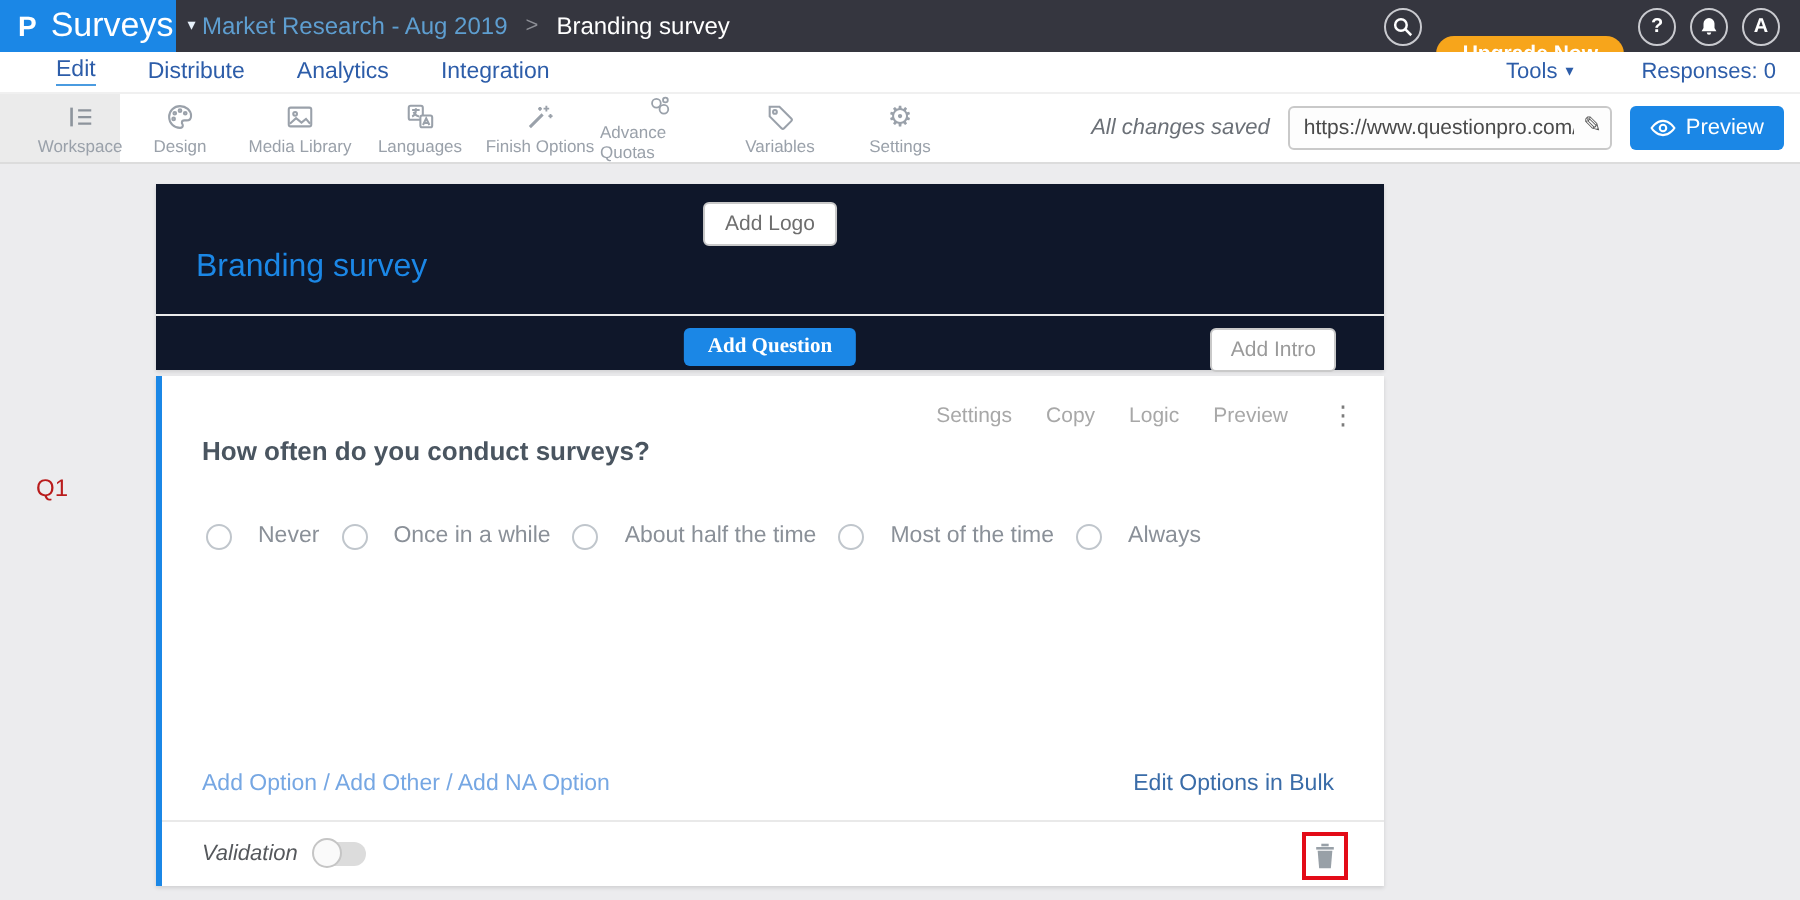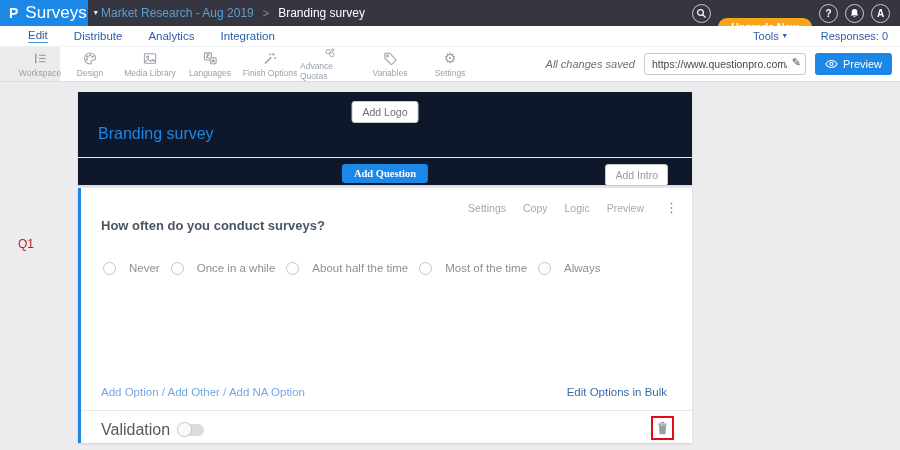--- a/index.html
+++ b/index.html
@@ -60,21 +60,21 @@
   .options { position:absolute; left:22px; top:73px; display:flex; flex-direction:row; gap:11px; }
   .option-row { display:flex; align-items:center; gap:13px; height:14px; }
   .radio { width:13px; height:13px; border:1.5px solid #c0c6cc; border-radius:50%; cursor:pointer; flex:0 0 auto; }
   .option-label { font-size:11.5px; color:#8a9098; cursor:text; }
   .add-links { position:absolute; left:20px; top:198px; font-size:11.5px; color:#76a7e3; }
   .add-link { cursor:pointer; }
   .sep { white-space:pre; }
   .bulk-link { position:absolute; right:25px; top:198px; font-size:11.5px; color:#3a6ca8; cursor:pointer; }
   .q-divider { position:absolute; left:0; right:0; top:222px; border-top:1px solid #e9e9e9; }
   .validation-row { position:absolute; left:20px; top:233px; display:flex; align-items:center; gap:8px; }
-  .validation-label { font-size:16px; color:#55585c; }
+  .validation-label { font-size:11px; color:#55585c;font-style:italic; }
   .toggle { position:relative; width:26px; height:12px; background:#dcdcdc; border-radius:6px; cursor:pointer; }
   .toggle-knob { position:absolute; left:-1px; top:-2px; width:15px; height:15px; background:#fafafa; border:1px solid #c5c5c5; border-radius:50%; }
   .delete-wrap { position:absolute; right:18px; top:228px; border:2px solid #e30b17; padding:3px 4px; line-height:0; cursor:pointer; }
 </style>
 </head>
 <body>
 
 <div class="stage">
 
   <header class="topbar">

